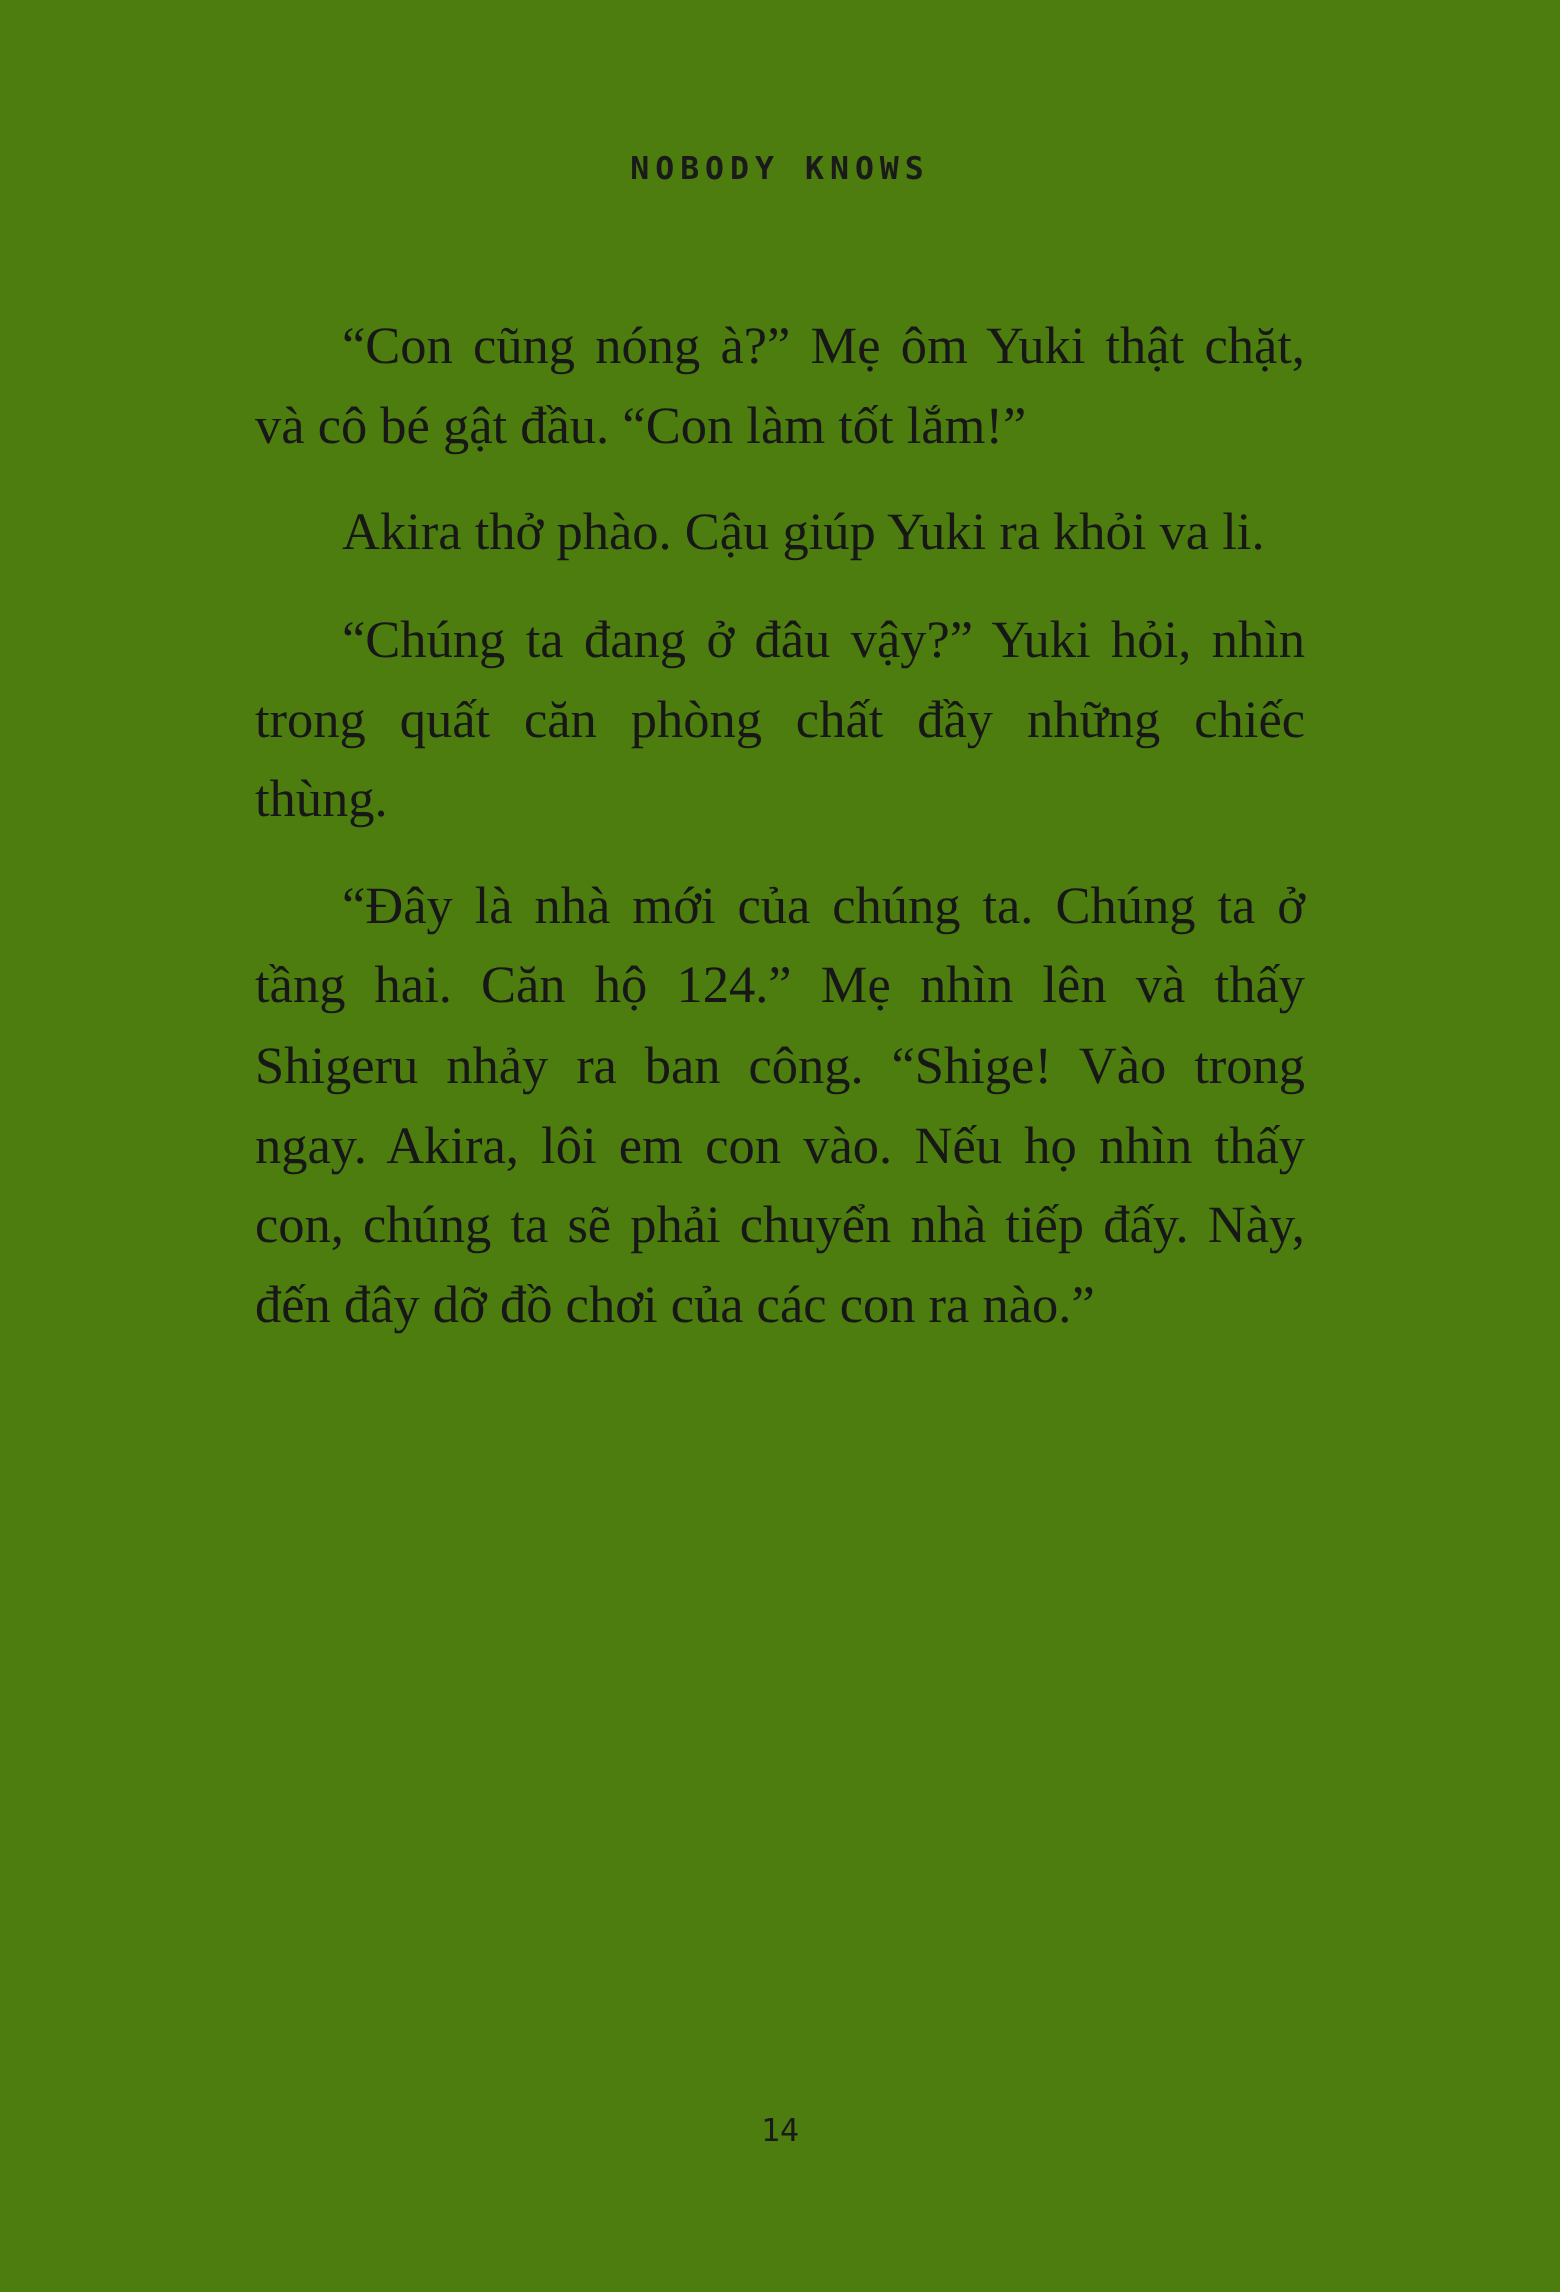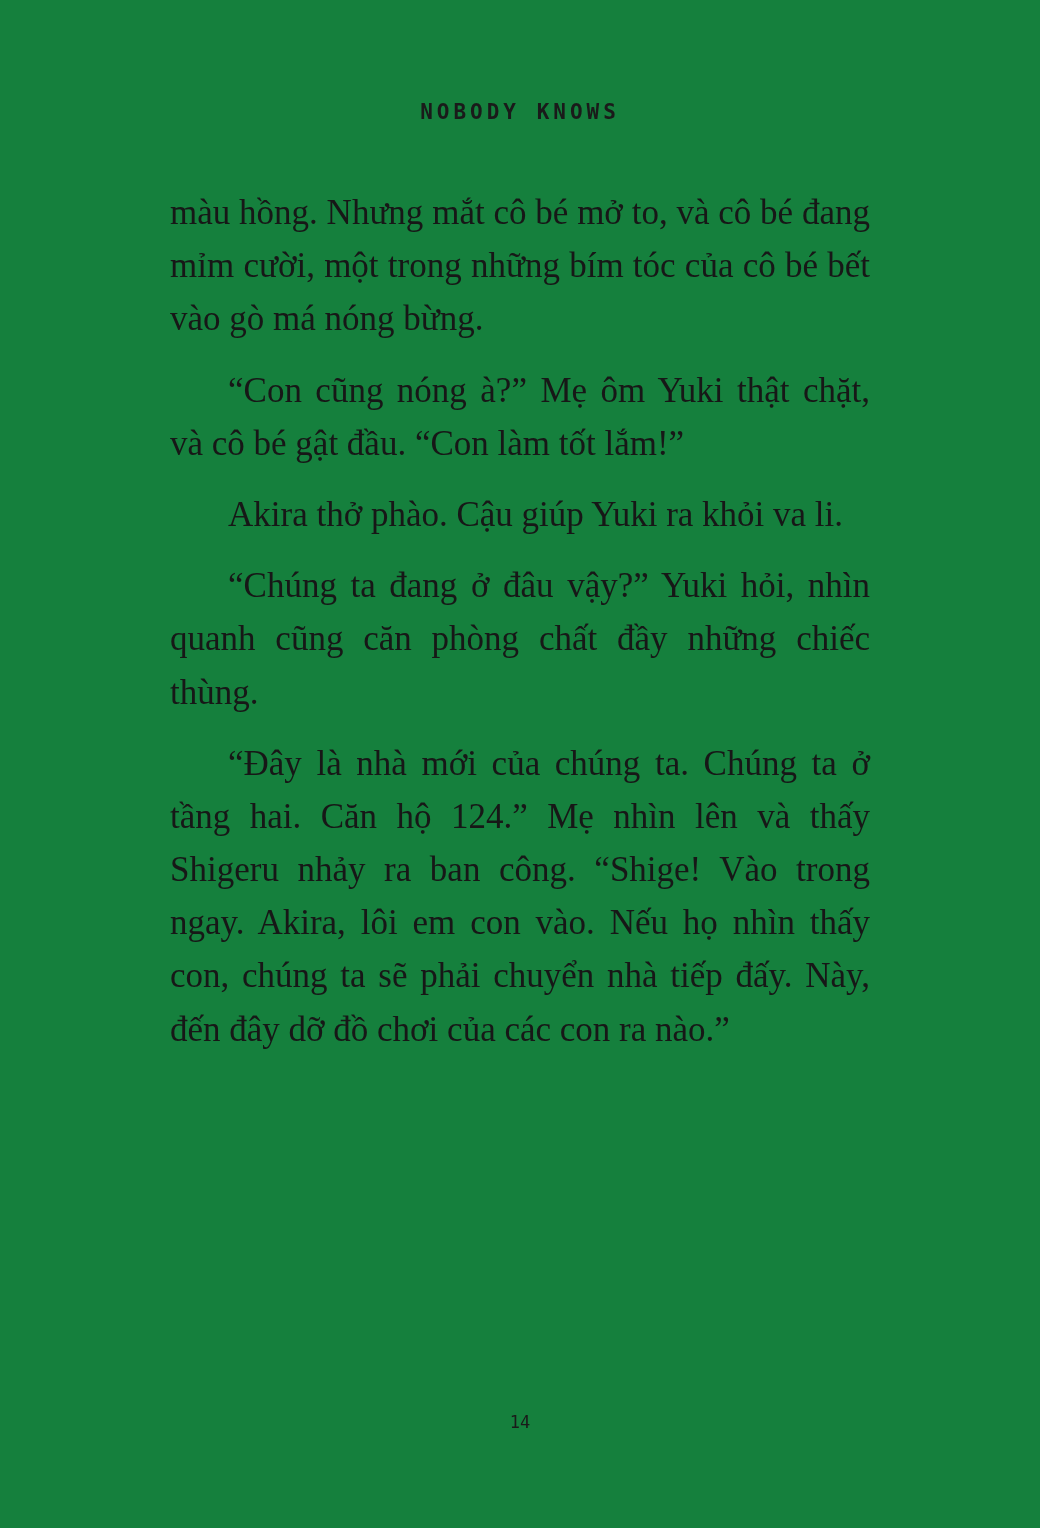--- a/index.html
+++ b/index.html
@@ -13,21 +13,21 @@
     font-family: "Liberation Serif", serif;
     color: #1a1a1a;
     position: relative;
     overflow: hidden;
   }
   .page {
     width: 1040px;
     height: 1528px;
     box-sizing: border-box;
     position: relative;
-    background: #15803d;
+    background: #4d7c0f;
   }
   .running-head {
     position: absolute;
     top: 100px;
     left: 0;
     width: 1040px;
     text-align: center;
     font-family: "DejaVu Sans Mono", monospace;
     font-size: 21px;
     letter-spacing: 4px;
@@ -59,34 +59,33 @@
   .body-text p.last-line-natural {
     text-align-last: left;
   }
   .folio {
     position: absolute;
     bottom: 96px;
     left: 0;
     width: 1040px;
     text-align: center;
     font-family: "DejaVu Sans Mono", monospace;
-    font-size: 17px;
+    font-size: 21px;
     color: #1a1a1a;
   }
 </style>
 </head>
 <body>
 
 <div class="page">
 
   <div class="running-head">NOBODY KNOWS</div>
 
   <div class="body-text">
-    <p class="first last-line-natural">màu hồng. Nhưng mắt cô bé mở to, và cô bé đang mỉm cười, một trong những bím tóc của cô bé bết vào gò má nóng bừng.</p>
     <p class="indent last-line-natural">“Con cũng nóng à?” Mẹ ôm Yuki thật chặt, và cô bé gật đầu. “Con làm tốt lắm!”</p>
     <p class="indent last-line-natural">Akira thở phào. Cậu giúp Yuki ra khỏi va li.</p>
-    <p class="indent last-line-natural">“Chúng ta đang ở đâu vậy?” Yuki hỏi, nhìn quanh cũng căn phòng chất đầy những chiếc thùng.</p>
+    <p class="indent last-line-natural">“Chúng ta đang ở đâu vậy?” Yuki hỏi, nhìn trong quất căn phòng chất đầy những chiếc thùng.</p>
     <p class="indent last-line-natural">“Đây là nhà mới của chúng ta. Chúng ta ở tầng hai. Căn hộ 124.” Mẹ nhìn lên và thấy Shigeru nhảy ra ban công. “Shige! Vào trong ngay. Akira, lôi em con vào. Nếu họ nhìn thấy con, chúng ta sẽ phải chuyển nhà tiếp đấy. Này, đến đây dỡ đồ chơi của các con ra nào.”</p>
   </div>
 
   <div class="folio">14</div>
 
 </div>
 
 </body></html>

